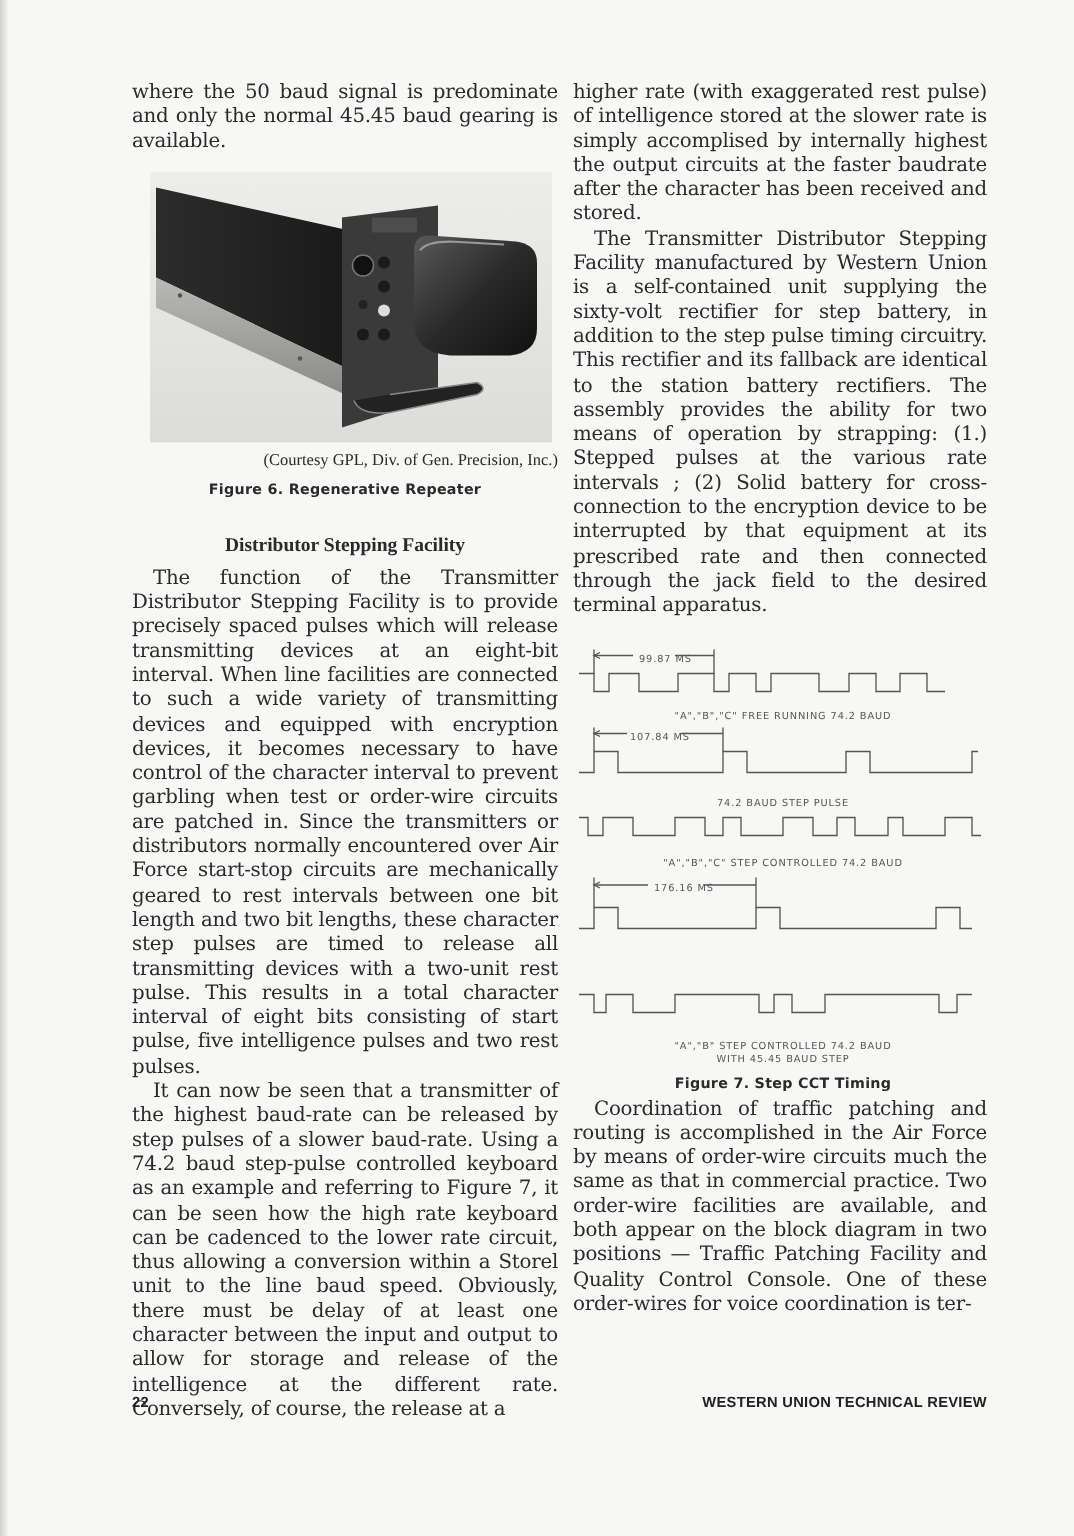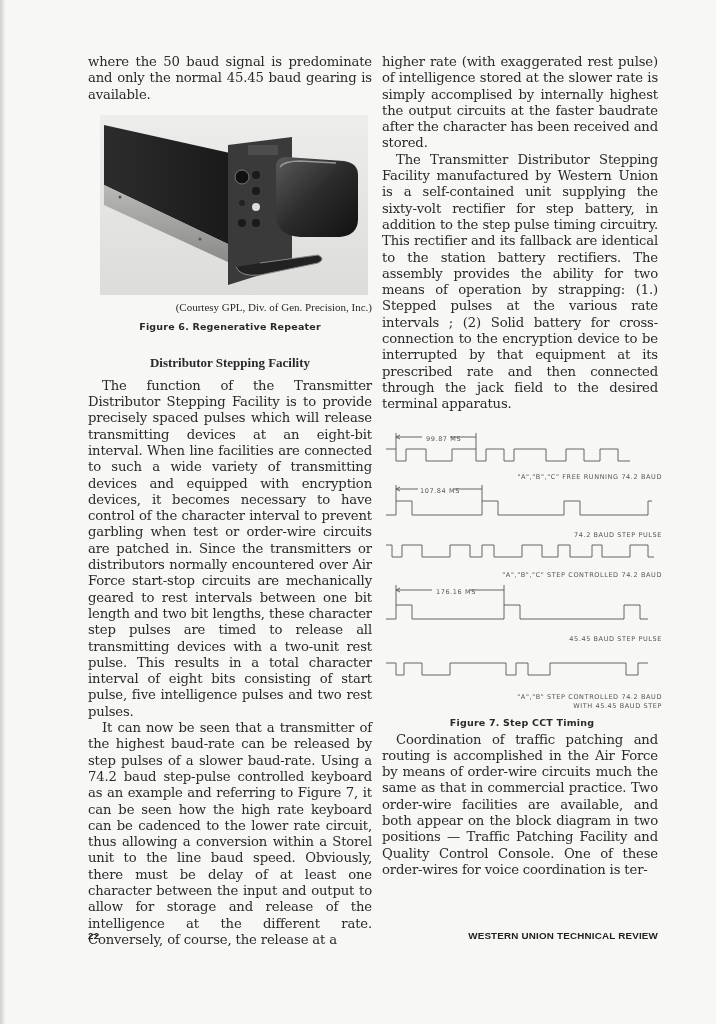--- a/index.html
+++ b/index.html
@@ -66,21 +66,21 @@
     height: 305px;
   }
   .timing svg { position: absolute; left: 0; top: 0; }
   .tlabel {
     position: absolute;
     font-family: "DejaVu Sans", sans-serif;
     font-size: 6.5px;
     color: #555;
     letter-spacing: 0.6px;
     white-space: nowrap;
-    text-align: right;
+    text-align: center;
     width: 280px;
     left: 0;
   }
   .footer {
     position: absolute;
     top: 930px;
     font-family: Liberation Sans, sans-serif;
     font-weight: bold;
     font-size: 9.8px;
     color: #222;
@@ -184,21 +184,20 @@
       <polyline points="4,192 14,192 14,178 30,178 30,192 122,192 122,178 138,178 138,192 242,192 242,178 258,178 258,192 266,192"></polyline>
 
       <polyline points="4,236 14,236 14,248 22,248 22,236 40,236 40,248 68,248 68,236 124,236 124,248 134,248 134,236 146,236 146,248 168,248 168,236 244,236 244,248 256,248 256,236 266,236"></polyline>
     </svg>
     <div class="tlabel" style="top:4px;width:auto;left:44px;">99.87 MS</div>
     <div class="tlabel" style="top:42px;">"A","B","C" FREE RUNNING 74.2 BAUD</div>
     <div class="tlabel" style="top:56px;width:auto;left:38px;">107.84 MS</div>
     <div class="tlabel" style="top:100px;">74.2 BAUD STEP PULSE</div>
     <div class="tlabel" style="top:140px;">"A","B","C" STEP CONTROLLED 74.2 BAUD</div>
     <div class="tlabel" style="top:157px;width:auto;left:54px;">176.16 MS</div>
-    <div class="tlabel" style="top:204px;">45.45 BAUD STEP PULSE</div>
     <div class="tlabel" style="top:262px;">"A","B" STEP CONTROLLED 74.2 BAUD</div>
     <div class="tlabel" style="top:271px;">WITH 45.45 BAUD STEP</div>
     <div class="fig-title" style="position:absolute;top:288px;left:0;width:280px;margin:0;">Figure 7.  Step CCT Timing</div>
   </div>
 
   <p class="indent">Coordination of traffic patching and routing is accomplished in the Air Force by means of order-wire circuits much the same as that in commercial practice. Two order-wire facilities are available, and both appear on the block diagram in two positions — Traffic Patching Facility and Quality Control Console. One of these order-wires for voice coordination is ter-</p>
 </div>
 
 <div class="footer footer-left">22</div>
 <div class="footer footer-right">WESTERN UNION TECHNICAL REVIEW</div>

